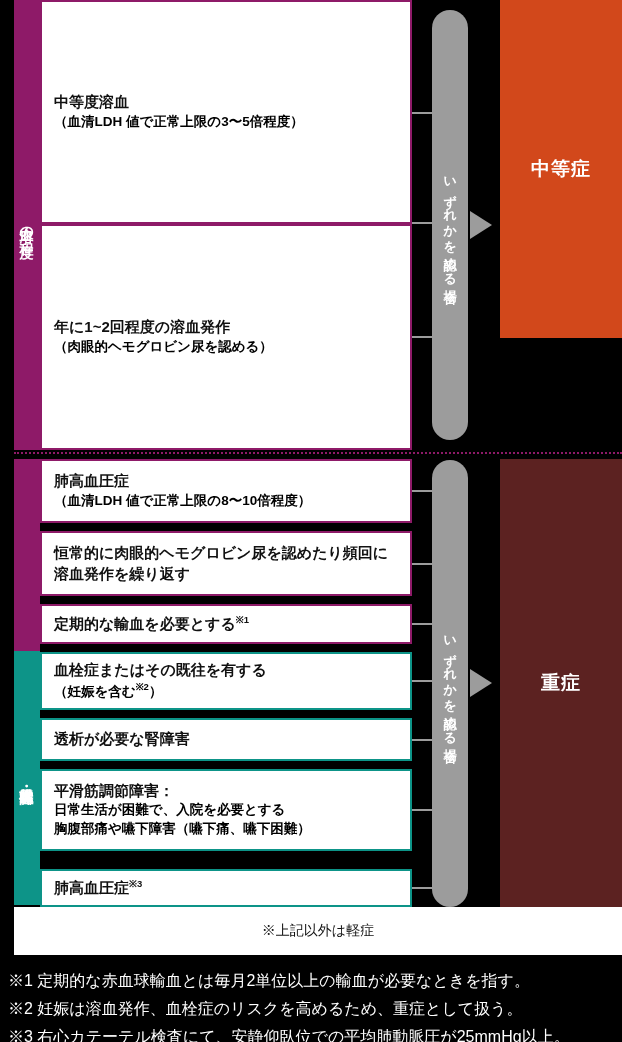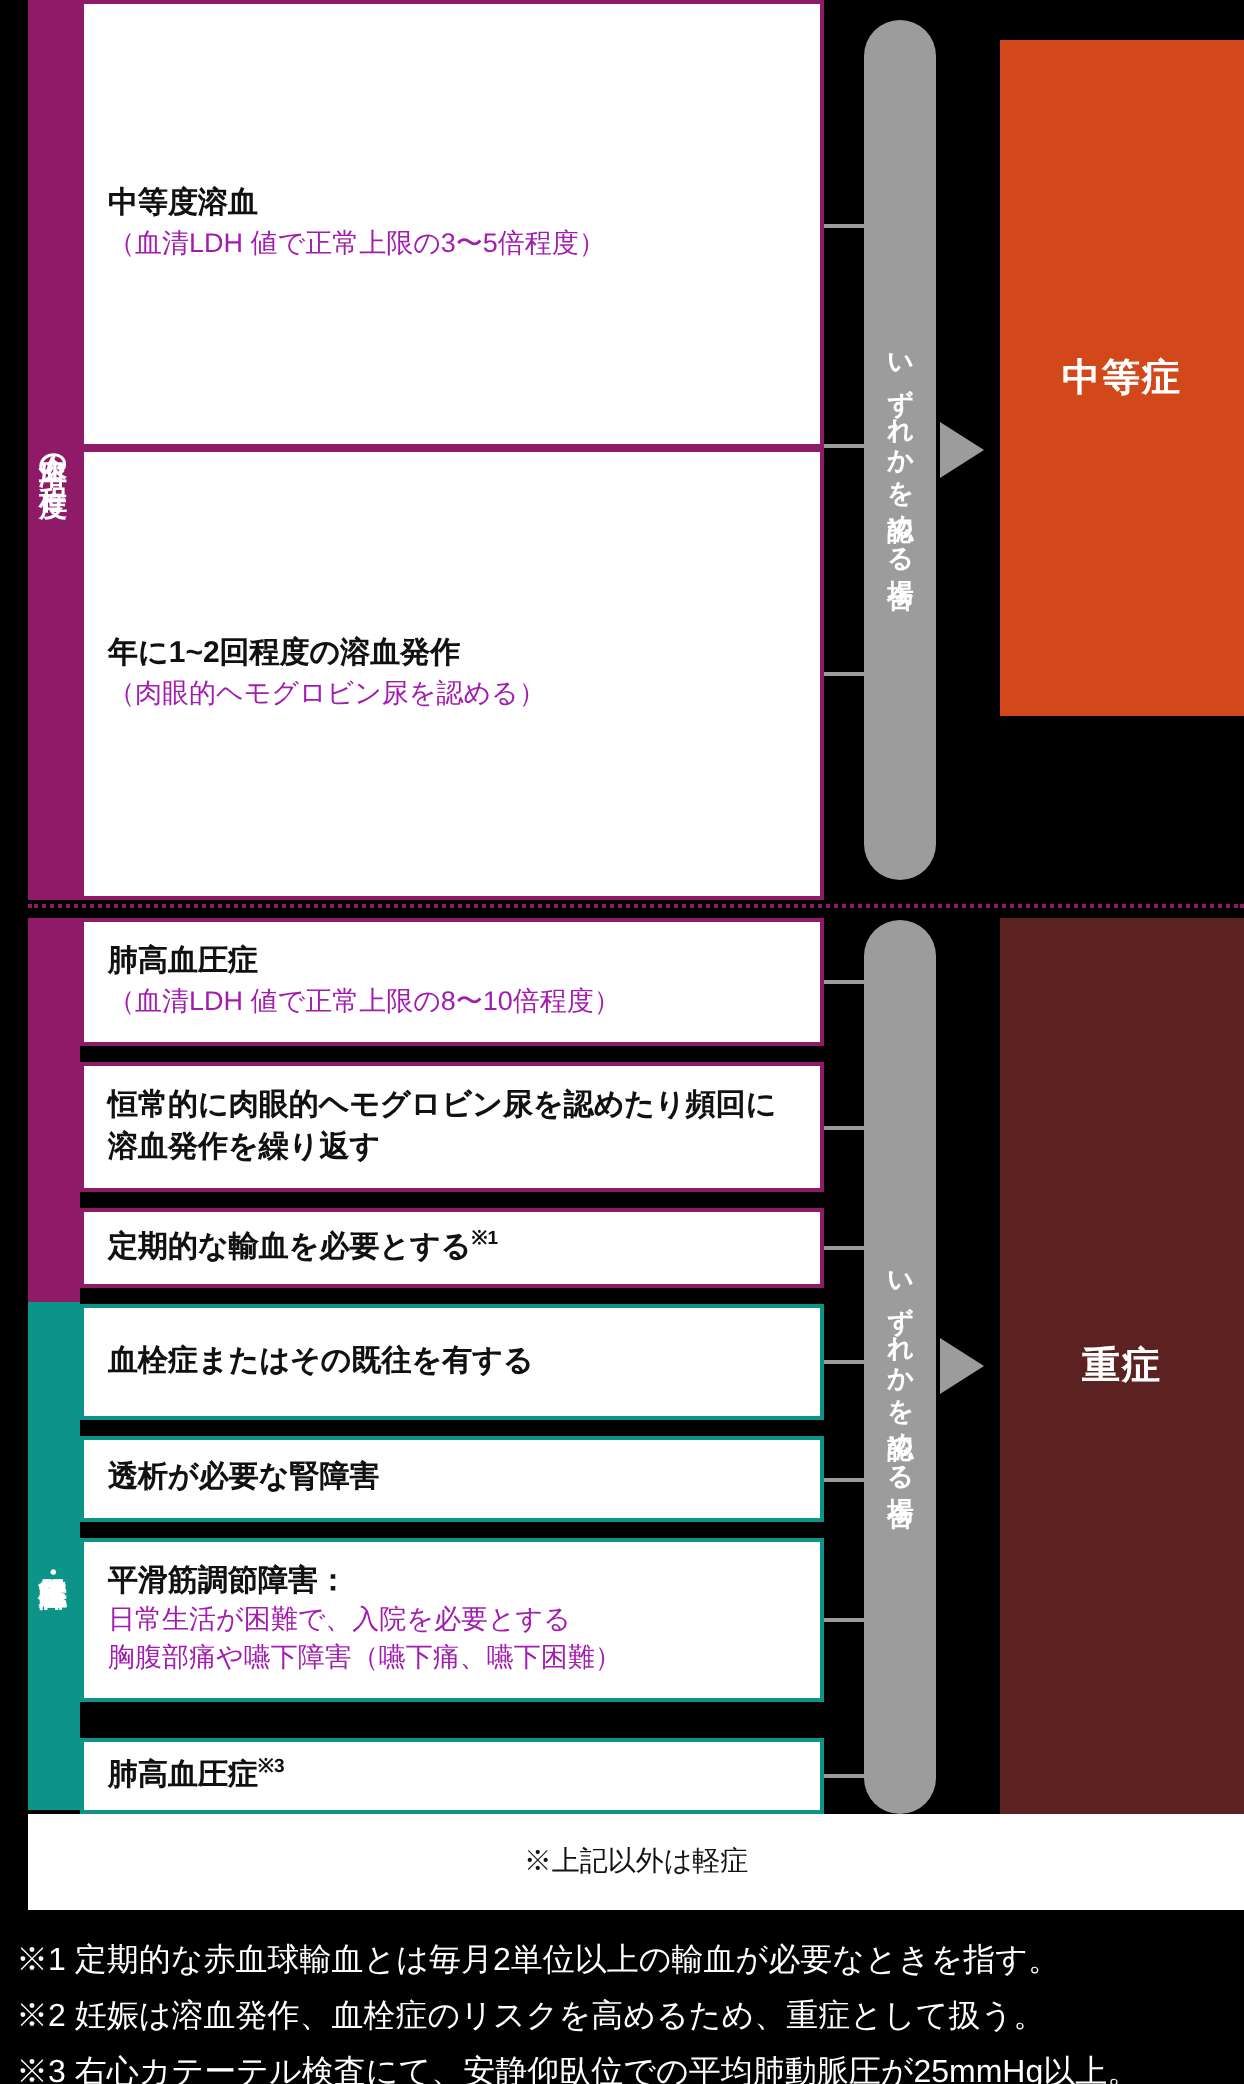--- a/index.html
+++ b/index.html
@@ -64,22 +64,23 @@
     justify-content: center;
   }
   .box .t1 {
     font-size: 15px;
     font-weight: bold;
     color: #111;
     line-height: 1.35;
   }
   .box .t2 {
     font-size: 13.5px;
-    color: #a21caf;
+    color: #000000;
     line-height: 1.4;
+    font-weight: bold;
   }
   .sup { font-size: 9.5px; vertical-align: super; }
 
   .m-border { border: 2px solid #8e1a68; }
   .s-border { border: 2px solid #0d9488; }
 
   
   #box-m1 { top: 0px; height: 224px; border-top: 2px solid #8e1a68; }
   #box-m2 { top: 224px; height: 226px; }
 
@@ -143,21 +144,21 @@
     left: 500px;
     width: 122px;
     color: #fff;
     font-size: 19px;
     font-weight: bold;
     display: flex;
     align-items: center;
     justify-content: center;
     letter-spacing: 1px;
   }
-  #result-moderate { top: 0px; height: 338px; background: #d2481b; margin-top: 20px; }
+  #result-moderate { top: 0px; height: 338px; background: #d2481b; }
   #result-severe { top: 459px; height: 448px; background: #5c2221; }
 
   
   #divider {
     position: absolute;
     left: 14px; top: 452px;
     width: 608px;
     border-top: 2px dotted #8e1a68;
   }
 
@@ -231,20 +232,21 @@
       <div class="t2">（血清LDH 値で正常上限の8〜10倍程度）</div>
     </div>
     <div class="box m-border" id="box-s2">
       <div class="t1">恒常的に肉眼的ヘモグロビン尿を認めたり頻回に溶血発作を繰り返す</div>
     </div>
     <div class="box m-border" id="box-s3">
       <div class="t1"><span>定期的な輸血を必要とする</span><span class="sup">※1</span></div>
     </div>
     <div class="box s-border" id="box-s4">
       <div class="t1">血栓症またはその既往を有する</div>
+      <div class="t2"><span>（妊娠を含む</span><span class="sup">※2</span><span>）</span></div>
     </div>
     <div class="box s-border" id="box-s6">
       <div class="t1">平滑筋調節障害：</div>
       <div class="t2">日常生活が困難で、入院を必要とする</div>
       <div class="t2">胸腹部痛や嚥下障害（嚥下痛、嚥下困難）</div>
     </div>
     <div class="box s-border" id="box-s5">
       <div class="t1">透析が必要な腎障害</div>
     </div>
     <div class="box s-border" id="box-s7">

